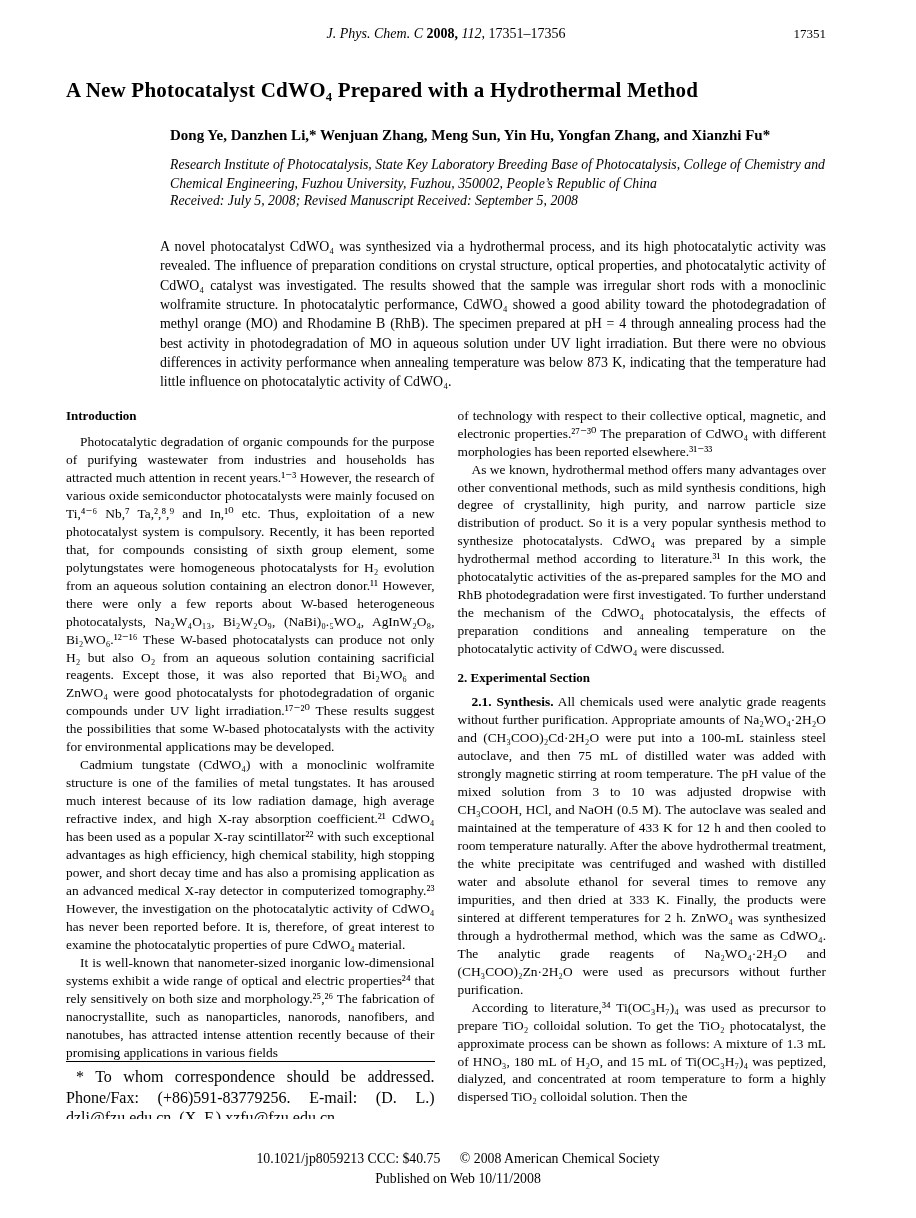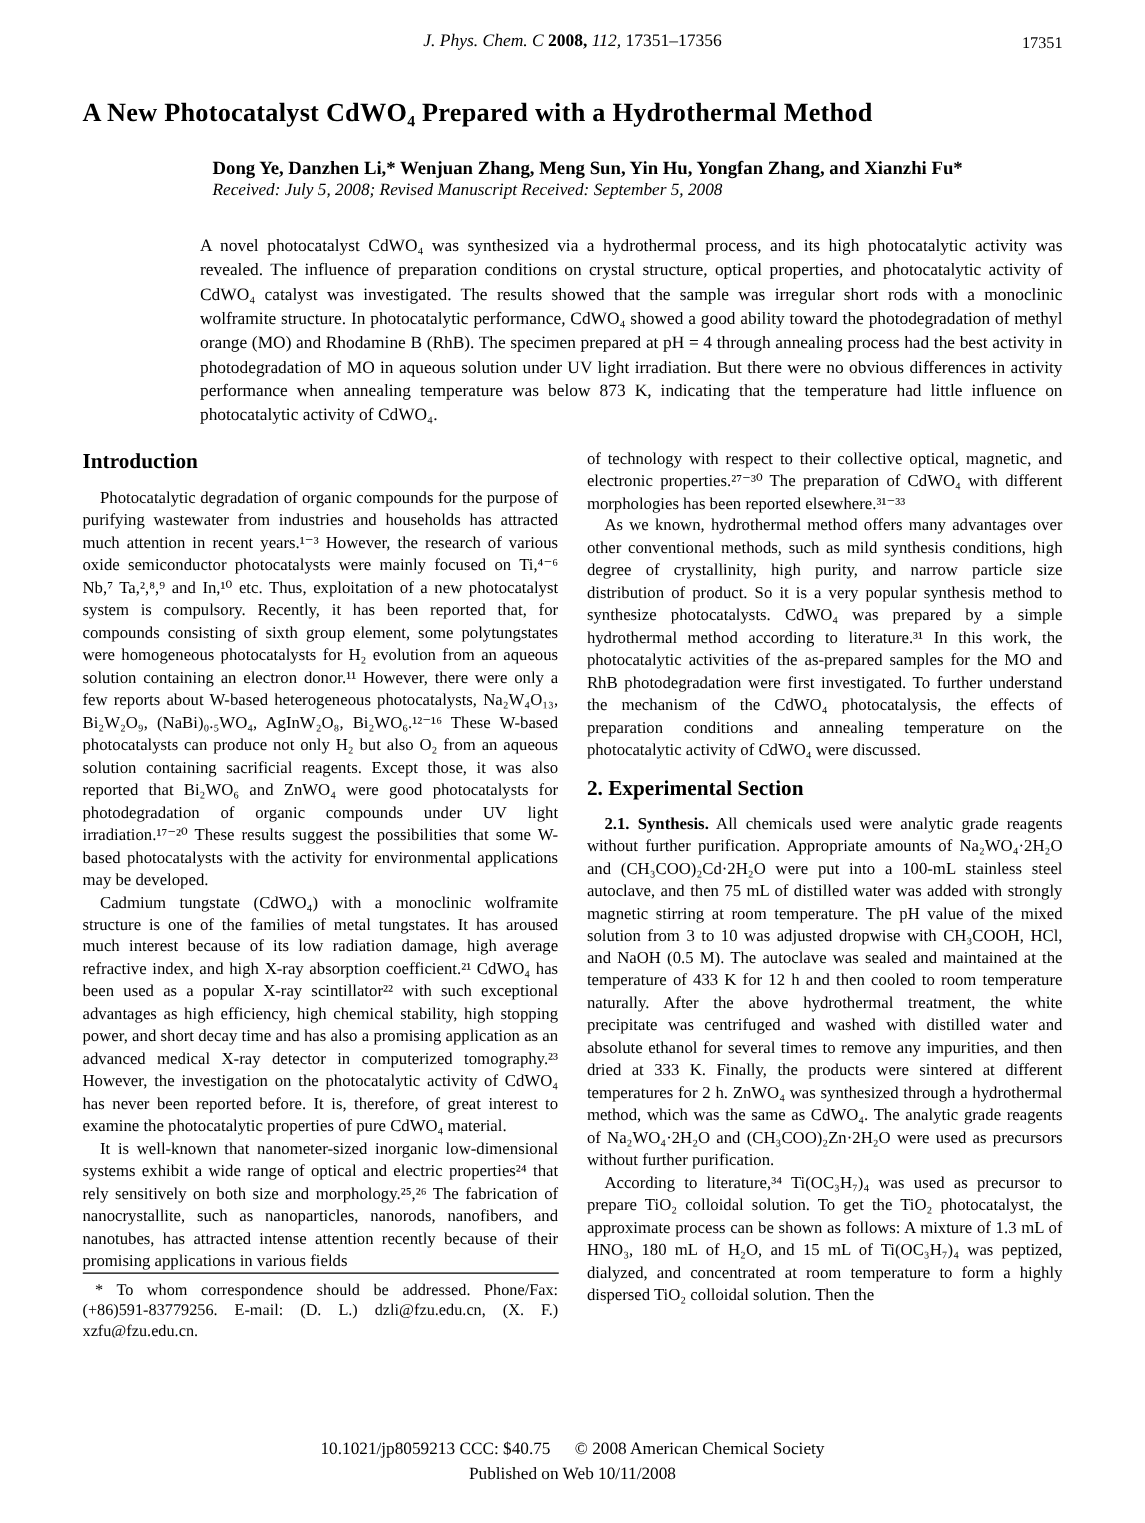--- a/index.html
+++ b/index.html
@@ -6,21 +6,21 @@
     margin: 0;
     padding: 0;
     background: #ffffff;
   }
   .page {
     width: 916px;
     height: 1218px;
     background: #ffffff;
     position: relative;
     box-sizing: border-box;
-    padding: 26px 66px 0 66px;
+    padding: 26px 90px 0 66px;
     overflow: hidden;
     font-family: "Liberation Serif", "DejaVu Serif", serif;
     color: #000000;
   }
   
   .running-head {
     position: relative;
     height: 20px;
     font-size: 14px;
   }
@@ -76,36 +76,36 @@
     min-width: 0;
     font-size: 13.4px;
     line-height: 1.34;
     text-align: justify;
   }
   .col-left { display: flex; flex-direction: column; }
   .col p { margin: 0; }
   p.ind { text-indent: 14px; }
   .sec-heading {
     font-weight: bold;
-    font-size: 17px;
+    font-size: 13px;
     margin: 0;
     text-align: left;
   }
   .sec-heading.intro { margin-bottom: 9px; }
   .sec-heading.exp { margin-top: 11px; margin-bottom: 7px; }
   .runin { font-weight: bold; }
   
   .footnote-block { margin-top: auto; }
   .footnote-rule {
     border: 0;
     border-top: 1.4px solid #000;
     margin: 0 0 5px 0;
   }
   .footnote {
-    font-size: 13px;
+    font-size: 16px;
     line-height: 1.28;
     text-align: justify;
     text-indent: 10px;
     margin: 0;
   }
   
   .footer {
     position: absolute;
     left: 0;
     right: 0;
@@ -128,20 +128,21 @@
       <span class="rc-vol">112,</span>
       <span class="rc-pages">17351–17356</span>
     </div>
     <div class="running-page">17351</div>
   </div>
 
   <h1 class="title">A New Photocatalyst CdWO₄ Prepared with a Hydrothermal Method</h1>
 
   <div class="byline">
     <div class="authors">Dong Ye, Danzhen Li,* Wenjuan Zhang, Meng Sun, Yin Hu, Yongfan Zhang, and Xianzhi Fu*</div>
+    <div class="affiliation">Research Institute of Photocatalysis, State Key Laboratory Breeding Base of Photocatalysis, College of Chemistry and Chemical Engineering, Fuzhou University, Fuzhou, 350002, People’s Republic of China</div>
     <div class="received">Received: July 5, 2008; Revised Manuscript Received: September 5, 2008</div>
   </div>
 
   <div class="abstract">A novel photocatalyst CdWO₄ was synthesized via a hydrothermal process, and its high photocatalytic activity was revealed. The influence of preparation conditions on crystal structure, optical properties, and photocatalytic activity of CdWO₄ catalyst was investigated. The results showed that the sample was irregular short rods with a monoclinic wolframite structure. In photocatalytic performance, CdWO₄ showed a good ability toward the photodegradation of methyl orange (MO) and Rhodamine B (RhB). The specimen prepared at pH = 4 through annealing process had the best activity in photodegradation of MO in aqueous solution under UV light irradiation. But there were no obvious differences in activity performance when annealing temperature was below 873 K, indicating that the temperature had little influence on photocatalytic activity of CdWO₄.</div>
 
   <div class="columns">
 
     <div class="col col-left">
       <p class="sec-heading intro">Introduction</p>
       <p class="ind">Photocatalytic degradation of organic compounds for the purpose of purifying wastewater from industries and households has attracted much attention in recent years.¹⁻³ However, the research of various oxide semiconductor photocatalysts were mainly focused on Ti,⁴⁻⁶ Nb,⁷ Ta,²,⁸,⁹ and In,¹⁰ etc. Thus, exploitation of a new photocatalyst system is compulsory. Recently, it has been reported that, for compounds consisting of sixth group element, some polytungstates were homogeneous photocatalysts for H₂ evolution from an aqueous solution containing an electron donor.¹¹ However, there were only a few reports about W-based heterogeneous photocatalysts, Na₂W₄O₁₃, Bi₂W₂O₉, (NaBi)₀.₅WO₄, AgInW₂O₈, Bi₂WO₆.¹²⁻¹⁶ These W-based photocatalysts can produce not only H₂ but also O₂ from an aqueous solution containing sacrificial reagents. Except those, it was also reported that Bi₂WO₆ and ZnWO₄ were good photocatalysts for photodegradation of organic compounds under UV light irradiation.¹⁷⁻²⁰ These results suggest the possibilities that some W-based photocatalysts with the activity for environmental applications may be developed.</p>

